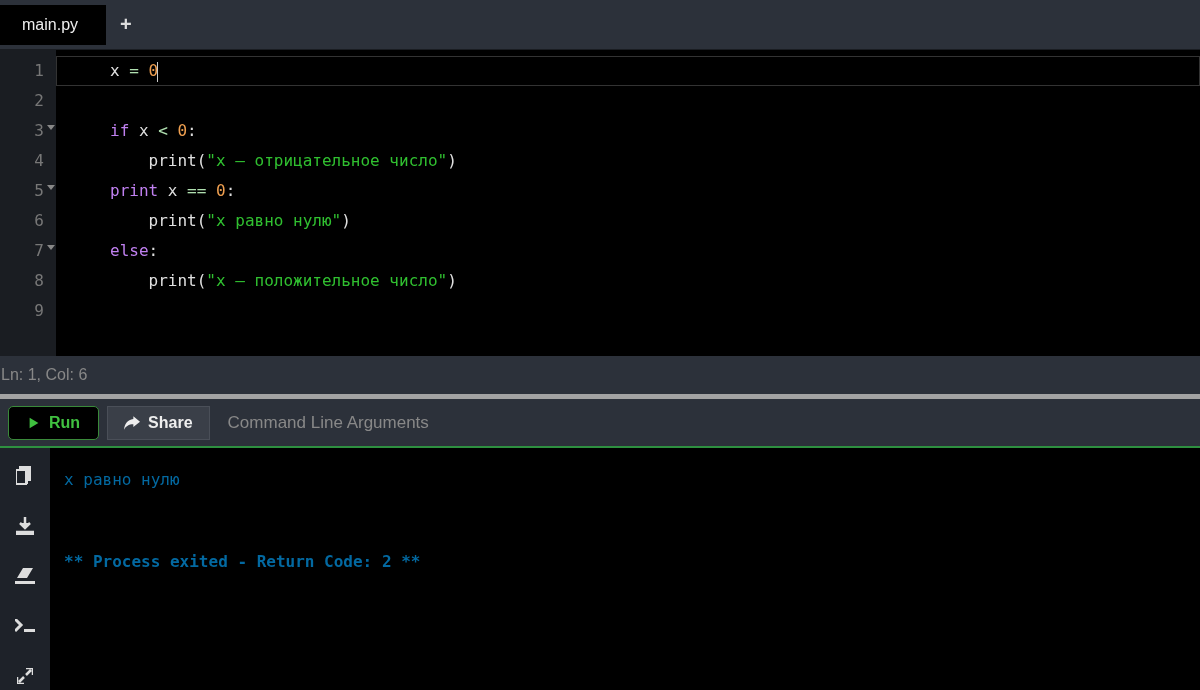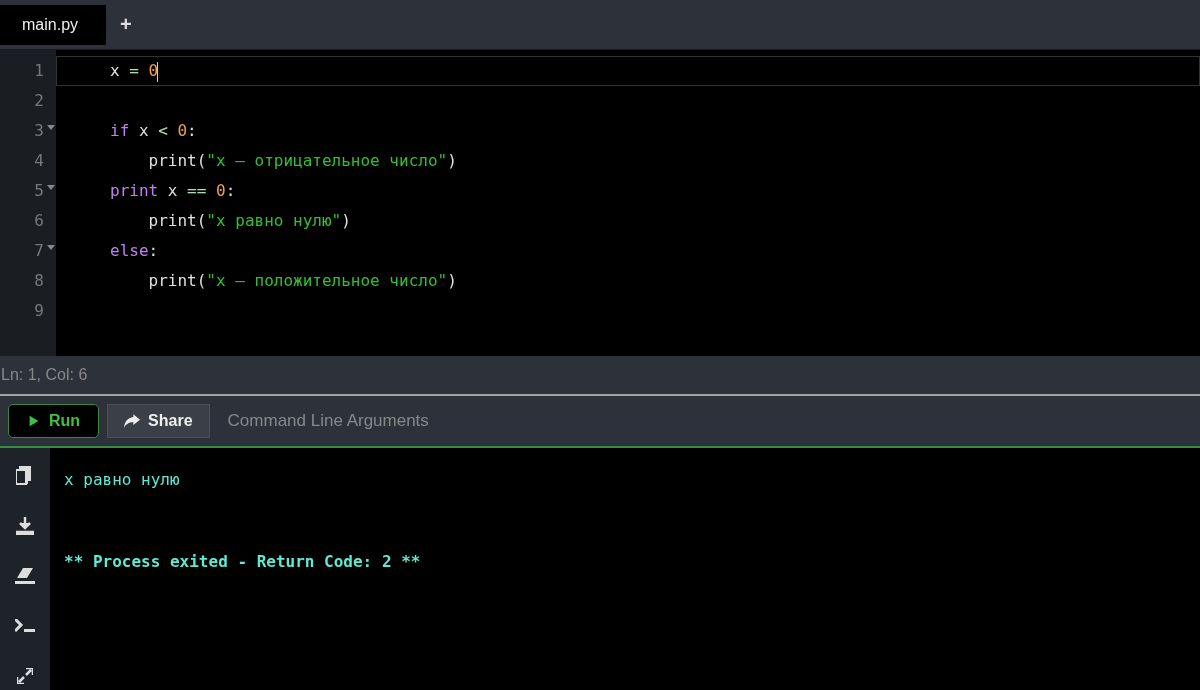--- a/index.html
+++ b/index.html
@@ -118,21 +118,21 @@
       display: flex;
       align-items: center;
     }
     .toolbar {
       background: #2c313a;
       display: flex;
       align-items: center;
       padding: 7px 8px;
       gap: 8px;
       height: 52px;
-      border-top: 2px solid #a3a3a3;
+      border-top: 5px solid #a3a3a3;
     }
     .run-btn {
       background: #000;
       border: 1px solid #3a8a3a;
       color: #40c040;
       font-weight: bold;
       font-size: 16px;
       padding: 7px 18px;
       border-radius: 5px;
       display: flex;
@@ -186,21 +186,21 @@
       display: flex;
       align-items: center;
       justify-content: center;
       width: 28px;
       height: 28px;
     }
     .tool-icon svg { fill: #ddd; }
     .terminal {
       flex: 1;
       background: #000;
-      color: #5eead4;
+      color: #0369a1;
       font-family: 'Consolas', 'Monaco', monospace;
       font-size: 16px;
       padding: 18px 14px;
       white-space: pre-wrap;
       line-height: 1.7;
     }
     .term-bold { font-weight: bold; }
   </style>
 </head>
 <body>

